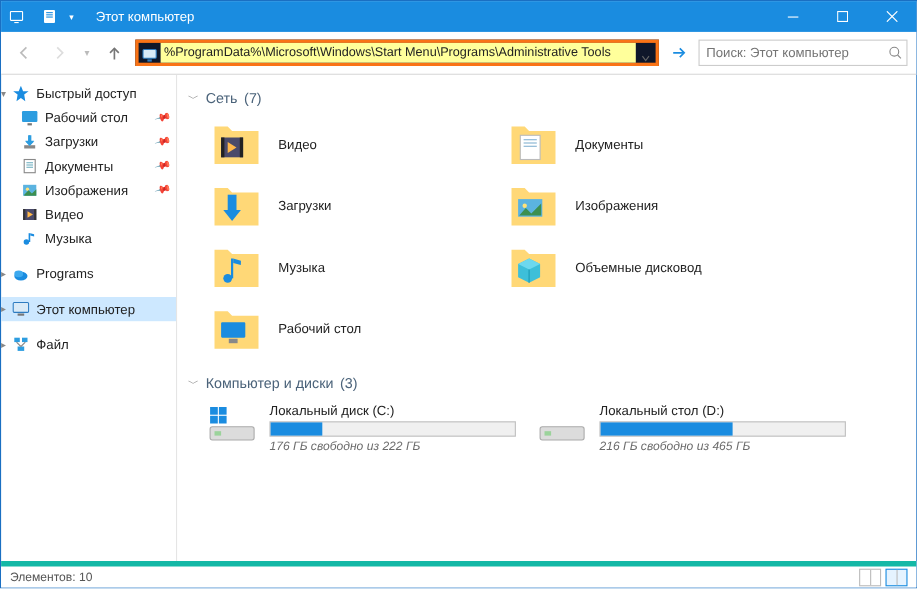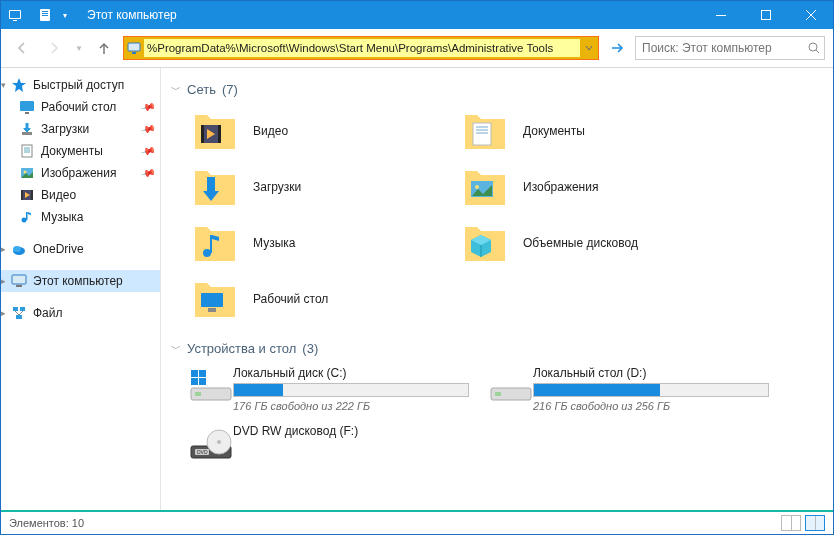--- a/index.html
+++ b/index.html
@@ -63,25 +63,25 @@
     border-bottom: 1px solid #d9d9d9;
     display: flex;
     align-items: center;
     padding: 6px 8px;
     gap: 6px;
   }
   .navbtn { width: 26px; height: 26px; display: flex; align-items: center; justify-content: center; color: #888; }
   .navbtn.disabled { color: #ccc; }
   .addrbox {
     flex: 1;
-    border: 1px solid #f97316;
+    border: 3px solid #f97316;
     height: 24px;
     display: flex;
-    align-items: center;
-    background: #eab308;
+    align-items: flex-end;
+    background: #0f172a;
   }
   .addr-icon { width: 20px; display: flex; align-items: center; justify-content: center; }
   .addr-input {
     flex: 1;
     border: none;
     outline: none;
     background: #ffff9b;
     height: 18px;
     padding: 0 3px;
     font-size: 11.5px;
@@ -136,30 +136,30 @@
   .folder-item { display: flex; align-items: center; gap: 14px; padding: 2px; }
   .folder-ico { width: 48px; height: 48px; position: relative; flex-shrink: 0; }
   .folder-label { font-size: 12px; color: #222; }
   .drive-grid {
     display: grid;
     grid-template-columns: repeat(2, 280px);
     column-gap: 20px;
     row-gap: 10px;
     padding: 0 0 10px 28px;
   }
-  .drive-item { display: flex; gap: 0; align-items: flex-start; }
+  .drive-item { display: flex; gap: 12px; align-items: flex-start; }
   .drive-ico { width: 44px; height: 40px; flex-shrink: 0; display: flex; align-items: flex-end; }
   .drive-info { flex: 1; padding-top: 2px; }
   .drive-name { font-size: 12px; margin-bottom: 3px; }
   .drive-bar { height: 14px; border: 1px solid #bfbfbf; background: #f0f0f0; position: relative; margin-bottom: 3px; }
   .drive-fill { position: absolute; left: 0; top: 0; bottom: 0; background: #1a8ce0; }
   .drive-free { font-size: 11px; color: #6b6b6b; font-style: italic; }
   .statusbar {
     height: 24px;
-    border-top: 2px solid #14b8a6;
+    border-top: 5px solid #14b8a6;
     background: #fff;
     display: flex; align-items: center; padding: 0 8px;
     font-size: 11px; color: #555;
   }
   .statusbar .view-icons { margin-left: auto; display: flex; gap: 4px; }
   .view-icon { width: 20px; height: 16px; border: 1px solid #bbb; display: flex; }
   .view-icon .half { flex:1; }
   .view-icon .half:first-child { border-right: 1px solid #bbb; }
   .view-icon.active { border-color: #1a8ce0; background: #e5f3ff; }
   
@@ -344,21 +344,21 @@
 
       <div class="nav-group">
         <div class="nav-item header">
           <span class="chev">▸</span>
           <span class="ic">
               <svg width="16" height="16">
                 <ellipse cx="8" cy="10" rx="6" ry="4" fill="#1a8ce0"></ellipse>
                 <ellipse cx="6" cy="8" rx="4" ry="3" fill="#3da9ee"></ellipse>
               </svg>
             </span>
-          <span>OneDrive</span>
+          <span>Programs</span>
         </div>
       </div>
 
       <div class="nav-group">
         <div class="nav-item header selected">
           <span class="chev">▸</span>
           <span class="ic">
               <svg width="16" height="16">
                 <rect x="1" y="2" width="14" height="9" fill="#d9eaf7" stroke="#2d7bc0" rx="1"></rect>
                 <rect x="5" y="12" width="6" height="2" fill="#777"></rect>
@@ -470,21 +470,21 @@
                 <rect x="10" y="18" width="22" height="14" fill="#1a8ce0" rx="1"></rect>
                 <rect x="17" y="33" width="8" height="4" fill="#888"></rect>
               </svg>
             </div>
           <div class="folder-label">Рабочий стол</div>
         </div>
       </div>
 
       <div class="section-head">
         <span class="chev">﹀</span>
-        <span>Устройства и стол</span>
+        <span>Компьютер и диски</span>
         <span class="count">(<span>3</span>)</span>
       </div>
       <div class="drive-grid">
         <div class="drive-item">
           <div class="drive-ico">
             <svg width="44" height="40">
                 <rect x="2" y="24" width="40" height="12" rx="2" fill="#dcdcdc" stroke="#aaa"></rect>
                 <rect x="6" y="28" width="6" height="4" fill="#9bd39b"></rect>
                 <rect x="2" y="6" width="7" height="7" fill="#1a8ce0"></rect>
                 <rect x="10" y="6" width="7" height="7" fill="#1a8ce0"></rect>
@@ -505,35 +505,21 @@
             <svg width="44" height="40">
                 <rect x="2" y="24" width="40" height="12" rx="2" fill="#dcdcdc" stroke="#aaa"></rect>
                 <rect x="6" y="28" width="6" height="4" fill="#9bd39b"></rect>
               </svg>
           </div>
           <div class="drive-info">
             <div class="drive-name">Локальный стол (D:)</div>
             <div class="drive-bar">
                 <div class="drive-fill" style="width:54%"></div>
               </div>
-            <div class="drive-free">216 ГБ свободно из 256 ГБ</div>
-          </div>
-        </div>
-        <div class="drive-item">
-          <div class="drive-ico">
-            <svg width="44" height="40">
-                <rect x="2" y="24" width="40" height="12" rx="2" fill="#555" stroke="#333"></rect>
-                <rect x="6" y="27" width="14" height="6" rx="1" fill="#ccc"></rect>
-                <text x="8" y="32" font-size="5" fill="#333" font-family="sans-serif">DVD</text>
-                <ellipse cx="30" cy="20" rx="12" ry="12" fill="#eee" stroke="#bbb"></ellipse>
-                <circle cx="30" cy="20" r="2" fill="#bbb"></circle>
-              </svg>
-          </div>
-          <div class="drive-info">
-            <div class="drive-name">DVD RW дисковод (F:)</div>
+            <div class="drive-free">216 ГБ свободно из 465 ГБ</div>
           </div>
         </div>
       </div>
     </div>
   </div>
 
   <div class="statusbar">
     <span>Элементов: 10</span>
     <div class="view-icons">
       <div class="view-icon">

